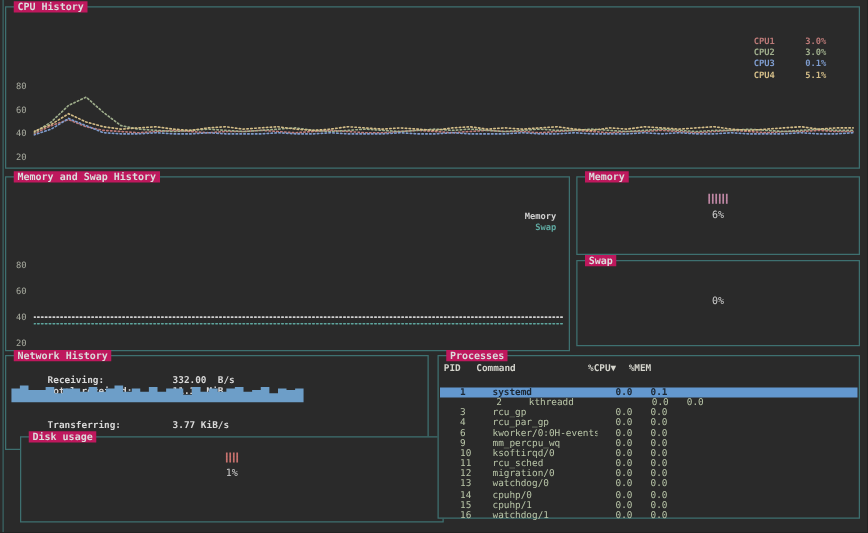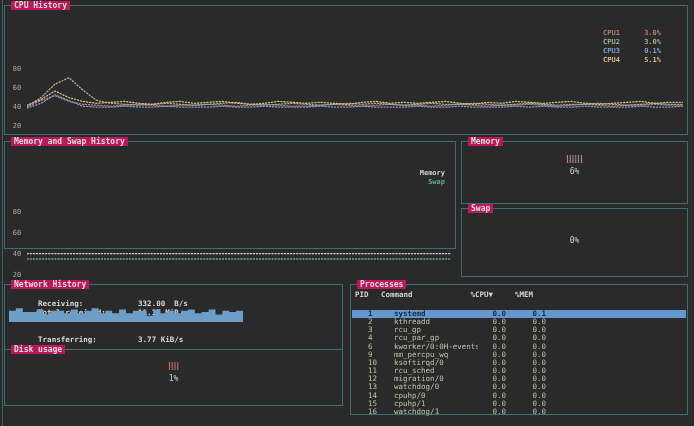--- a/index.html
+++ b/index.html
@@ -7,25 +7,25 @@
     position:relative;width:694px;height:426px;background:#2a2a2a;
     font-family:"DejaVu Sans Mono",monospace;overflow:hidden;color:#d8d8d8;
   }
   .left-edge{position:absolute;left:2px;top:0;width:1px;height:426px;background:#3a6464;}
   .panel{position:absolute;border:1px solid #3e7070;background:#2a2a2a;box-sizing:border-box;}
   .ptitle{
     position:absolute;top:-5px;left:6px;background:#be185d;padding:0 3px;
     font-size:8px;font-weight:bold;color:#dcdcdc;white-space:nowrap;line-height:9px;
   }
   #p-cpu{left:4px;top:5px;width:684px;height:130px;}
-  #p-memswap{left:4px;top:141px;width:452px;height:108px;}
+  #p-memswap{left:4px;top:141px;width:452px;height:140px;}
   #p-mem{left:461px;top:141px;width:227px;height:63px;}
   #p-swap{left:461px;top:208px;width:227px;height:69px;}
   #p-net{left:4px;top:284px;width:339px;height:76px;}
-  #p-disk{left:4px;top:349px;width:339px;height:57px;}
+  #p-disk{left:16px;top:349px;width:339px;height:69px;}
   #p-proc{left:350px;top:284px;width:338px;height:131px;}
 
   .tick{position:absolute;font-size:7px;line-height:8px;color:#a9aca0;width:16px;text-align:center;margin-top:36px;}
   .chart-svg{position:absolute;}
 
   .legend{position:absolute;font-size:7px;line-height:9px;}
   .lg-row{display:flex;justify-content:space-between;width:58px;font-weight:bold;}
   .lg-row .lg-val{}
   .legend2 .lg-name{font-weight:bold;}
 
@@ -35,21 +35,21 @@
 
   .net-row{position:absolute;left:6px;right:6px;font-size:7.5px;line-height:8px;
     font-weight:bold;color:#d8d8d8;white-space:pre;}
   .net-label{display:inline-block;width:100px;}
 
   .proc-grid{position:absolute;left:4px;right:2px;font-size:7.5px;line-height:8px;white-space:nowrap;}
   .pcell{display:inline-block;overflow:hidden;vertical-align:top;}
   .c-pid{width:26px;}
   .c-cmd{width:84px;}
   .c-cpu{width:28px;text-align:right;}
-  .c-mem{width:40px;text-align:right;}
+  .c-mem{width:28px;text-align:right;}
   .proc-head{color:#d4d4cc;font-weight:bold;}
   .prow{position:absolute;left:1px;right:1px;height:8.15px;font-size:7.5px;line-height:8.15px;
     color:#b9c6a8;white-space:nowrap;padding-left:16px;box-sizing:border-box;}
   .prow.selected{background:#6398cf;color:#1c2733;font-weight:bold;}
 </style>
 </head>
 <body>
 
 <div class="screen">
   <div class="left-edge"></div>
@@ -145,21 +145,21 @@
     <div class="gauge-center pct" style="top:24px;">1%</div>
   </div>
 
   <div class="panel" id="p-proc">
     <span class="ptitle">Processes</span>
     <div class="proc-grid proc-head" style="top:6px;">
       <span class="pcell c-pid">PID</span><span class="pcell c-cmd">Command</span><span class="pcell c-cpu">%CPU▼</span><span class="pcell c-mem">%MEM</span>
     </div>
     <div id="proc-rows">
         <div class="prow selected" style="top: 25px;"><span class="pcell c-pid">1</span><span class="pcell c-cmd">systemd</span><span class="pcell c-cpu">0.0</span><span class="pcell c-mem">0.1</span></div>
-        <div class="prow" style="top: 33.15px;"><span class="pcell c-pid">2</span><span class="pcell c-cmd">kthreadd</span><span class="pcell c-cpu">0.0</span><span class="pcell c-mem">0.0</span></div>
+        <div class="prow" style="top: 33.15px; margin-left: 29px;"><span class="pcell c-pid">2</span><span class="pcell c-cmd">kthreadd</span><span class="pcell c-cpu">0.0</span><span class="pcell c-mem">0.0</span></div>
         <div class="prow" style="top: 41.3px;"><span class="pcell c-pid">3</span><span class="pcell c-cmd">rcu_gp</span><span class="pcell c-cpu">0.0</span><span class="pcell c-mem">0.0</span></div>
         <div class="prow" style="top: 49.45px;"><span class="pcell c-pid">4</span><span class="pcell c-cmd">rcu_par_gp</span><span class="pcell c-cpu">0.0</span><span class="pcell c-mem">0.0</span></div>
         <div class="prow" style="top: 57.6px;"><span class="pcell c-pid">6</span><span class="pcell c-cmd">kworker/0:0H-events_high</span><span class="pcell c-cpu">0.0</span><span class="pcell c-mem">0.0</span></div>
         <div class="prow" style="top: 65.75px;"><span class="pcell c-pid">9</span><span class="pcell c-cmd">mm_percpu_wq</span><span class="pcell c-cpu">0.0</span><span class="pcell c-mem">0.0</span></div>
         <div class="prow" style="top: 73.9px;"><span class="pcell c-pid">10</span><span class="pcell c-cmd">ksoftirqd/0</span><span class="pcell c-cpu">0.0</span><span class="pcell c-mem">0.0</span></div>
         <div class="prow" style="top: 82.05px;"><span class="pcell c-pid">11</span><span class="pcell c-cmd">rcu_sched</span><span class="pcell c-cpu">0.0</span><span class="pcell c-mem">0.0</span></div>
         <div class="prow" style="top: 90.2px;"><span class="pcell c-pid">12</span><span class="pcell c-cmd">migration/0</span><span class="pcell c-cpu">0.0</span><span class="pcell c-mem">0.0</span></div>
         <div class="prow" style="top: 98.35px; text-decoration: underline;"><span class="pcell c-pid">13</span><span class="pcell c-cmd">watchdog/0</span><span class="pcell c-cpu">0.0</span><span class="pcell c-mem">0.0</span></div>
         <div class="prow" style="top: 106.5px;"><span class="pcell c-pid">14</span><span class="pcell c-cmd">cpuhp/0</span><span class="pcell c-cpu">0.0</span><span class="pcell c-mem">0.0</span></div>
         <div class="prow" style="top: 114.65px;"><span class="pcell c-pid">15</span><span class="pcell c-cmd">cpuhp/1</span><span class="pcell c-cpu">0.0</span><span class="pcell c-mem">0.0</span></div>

